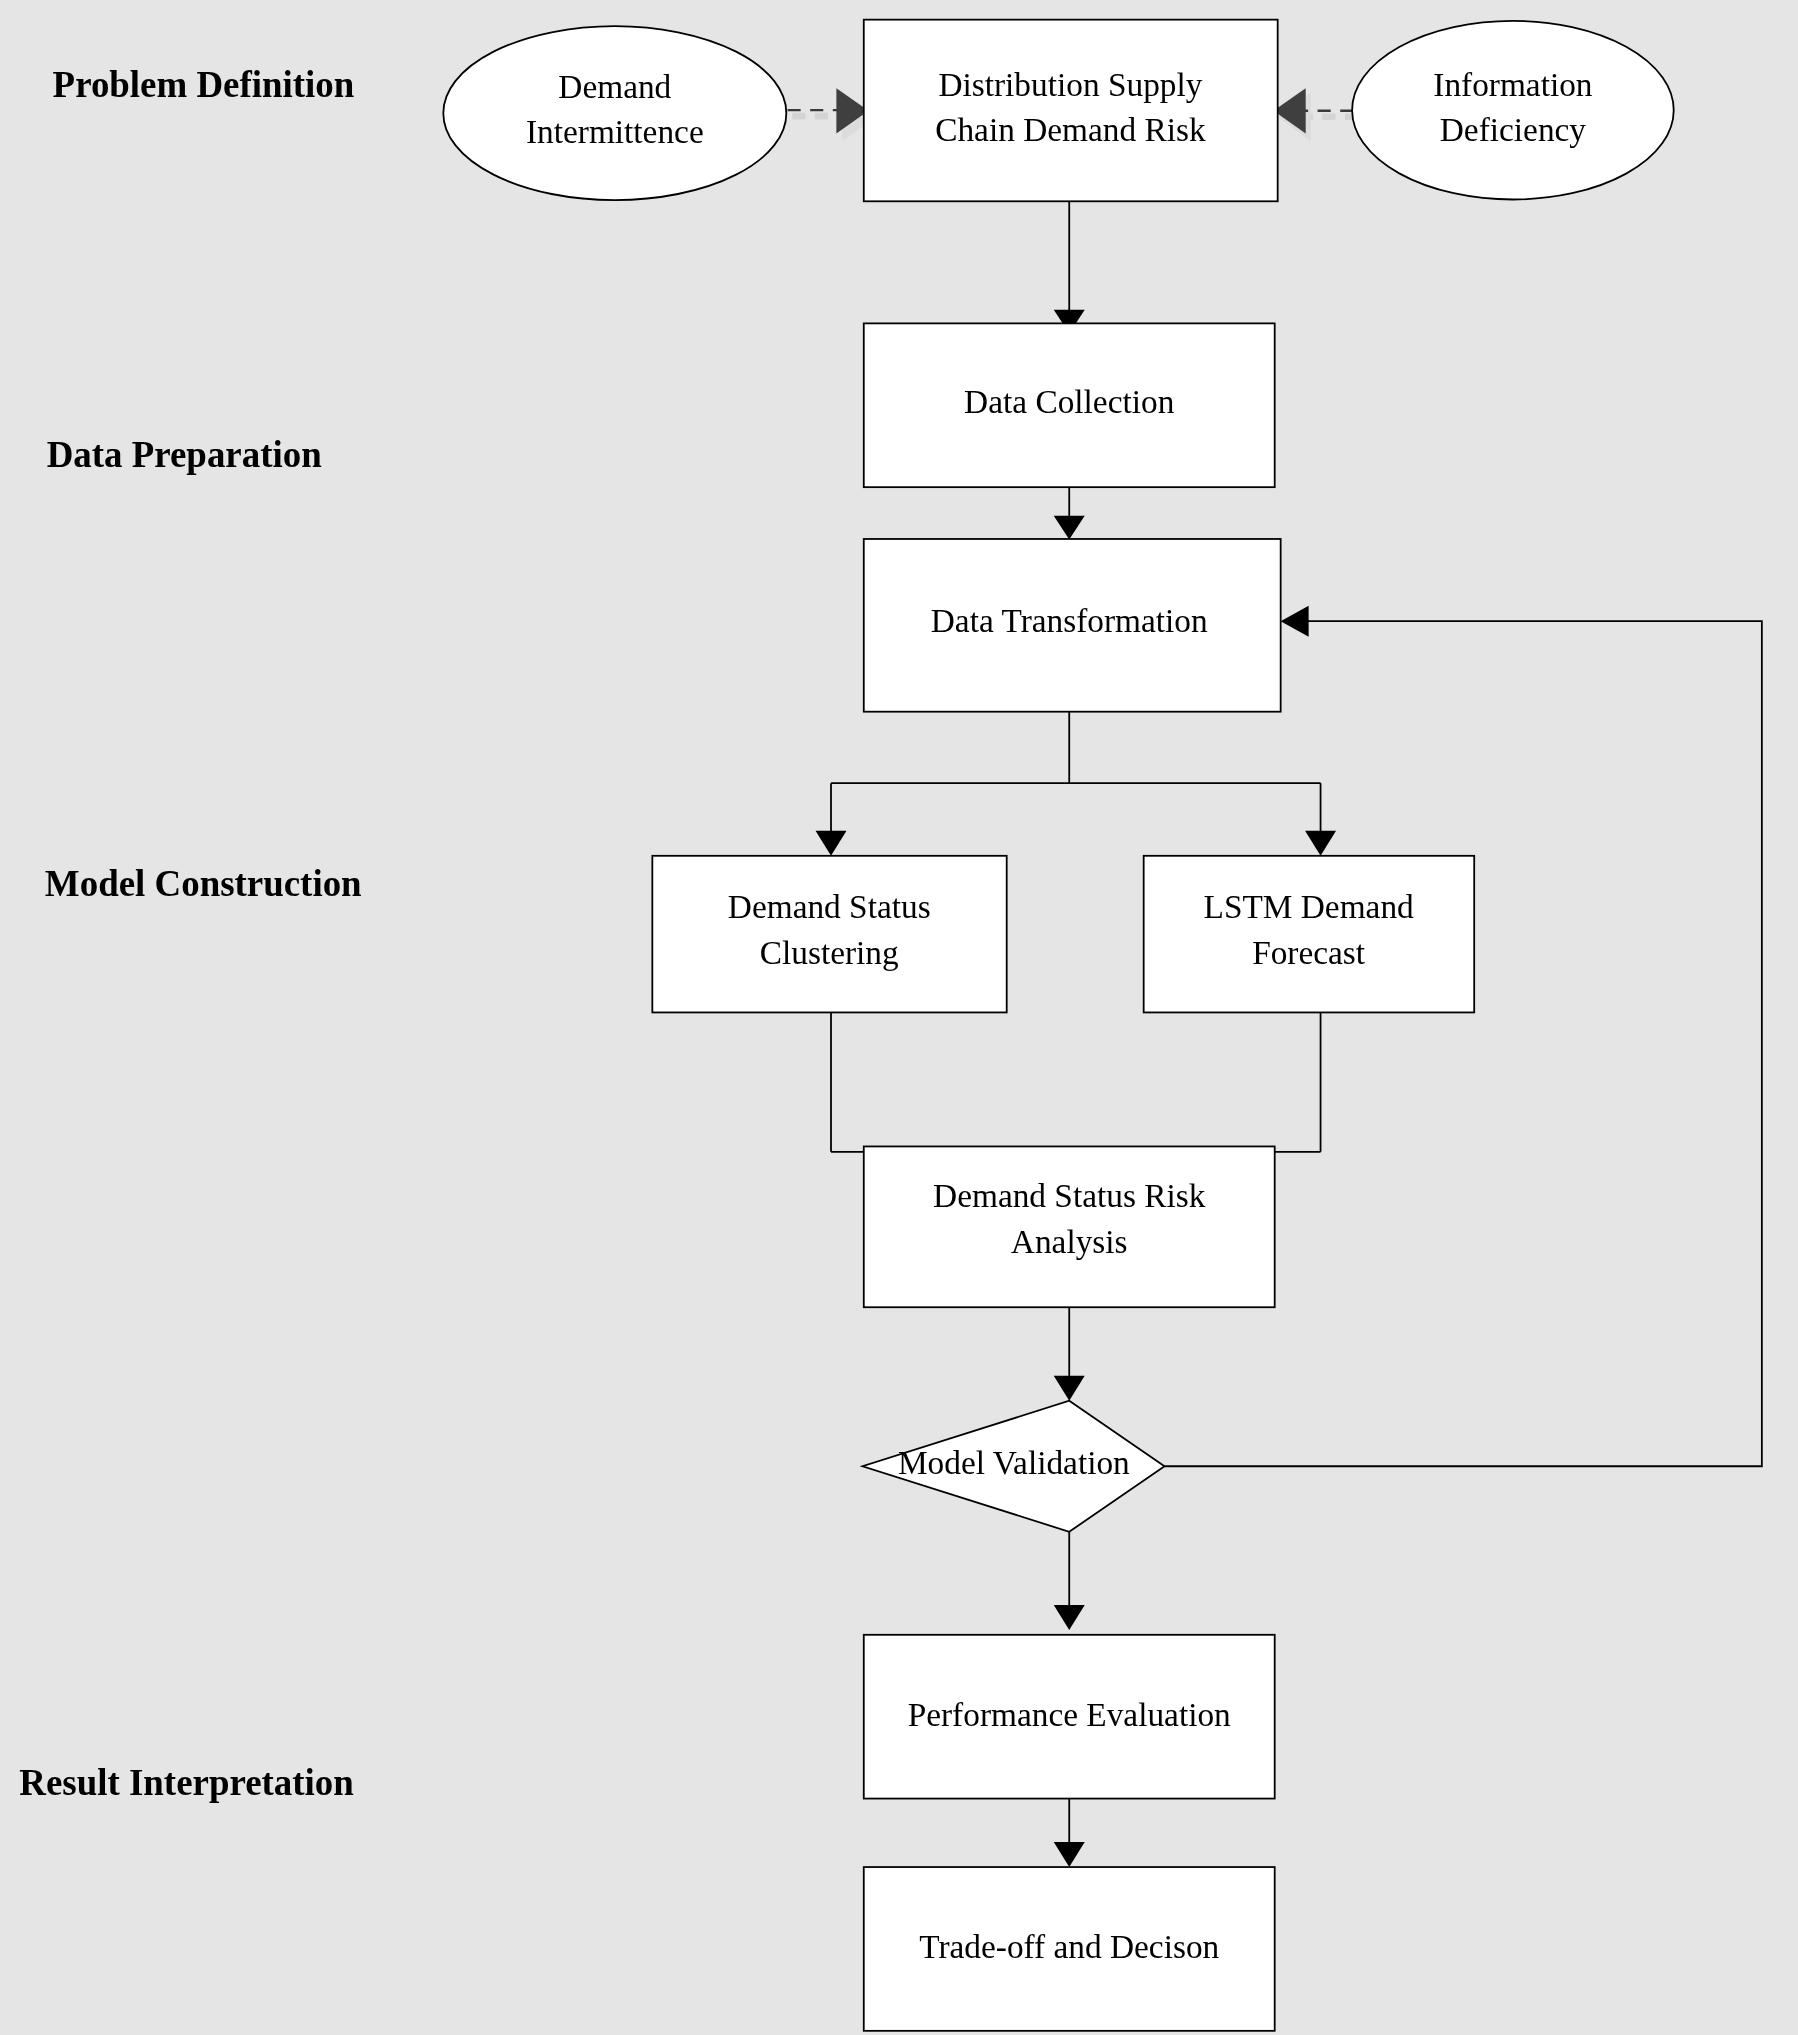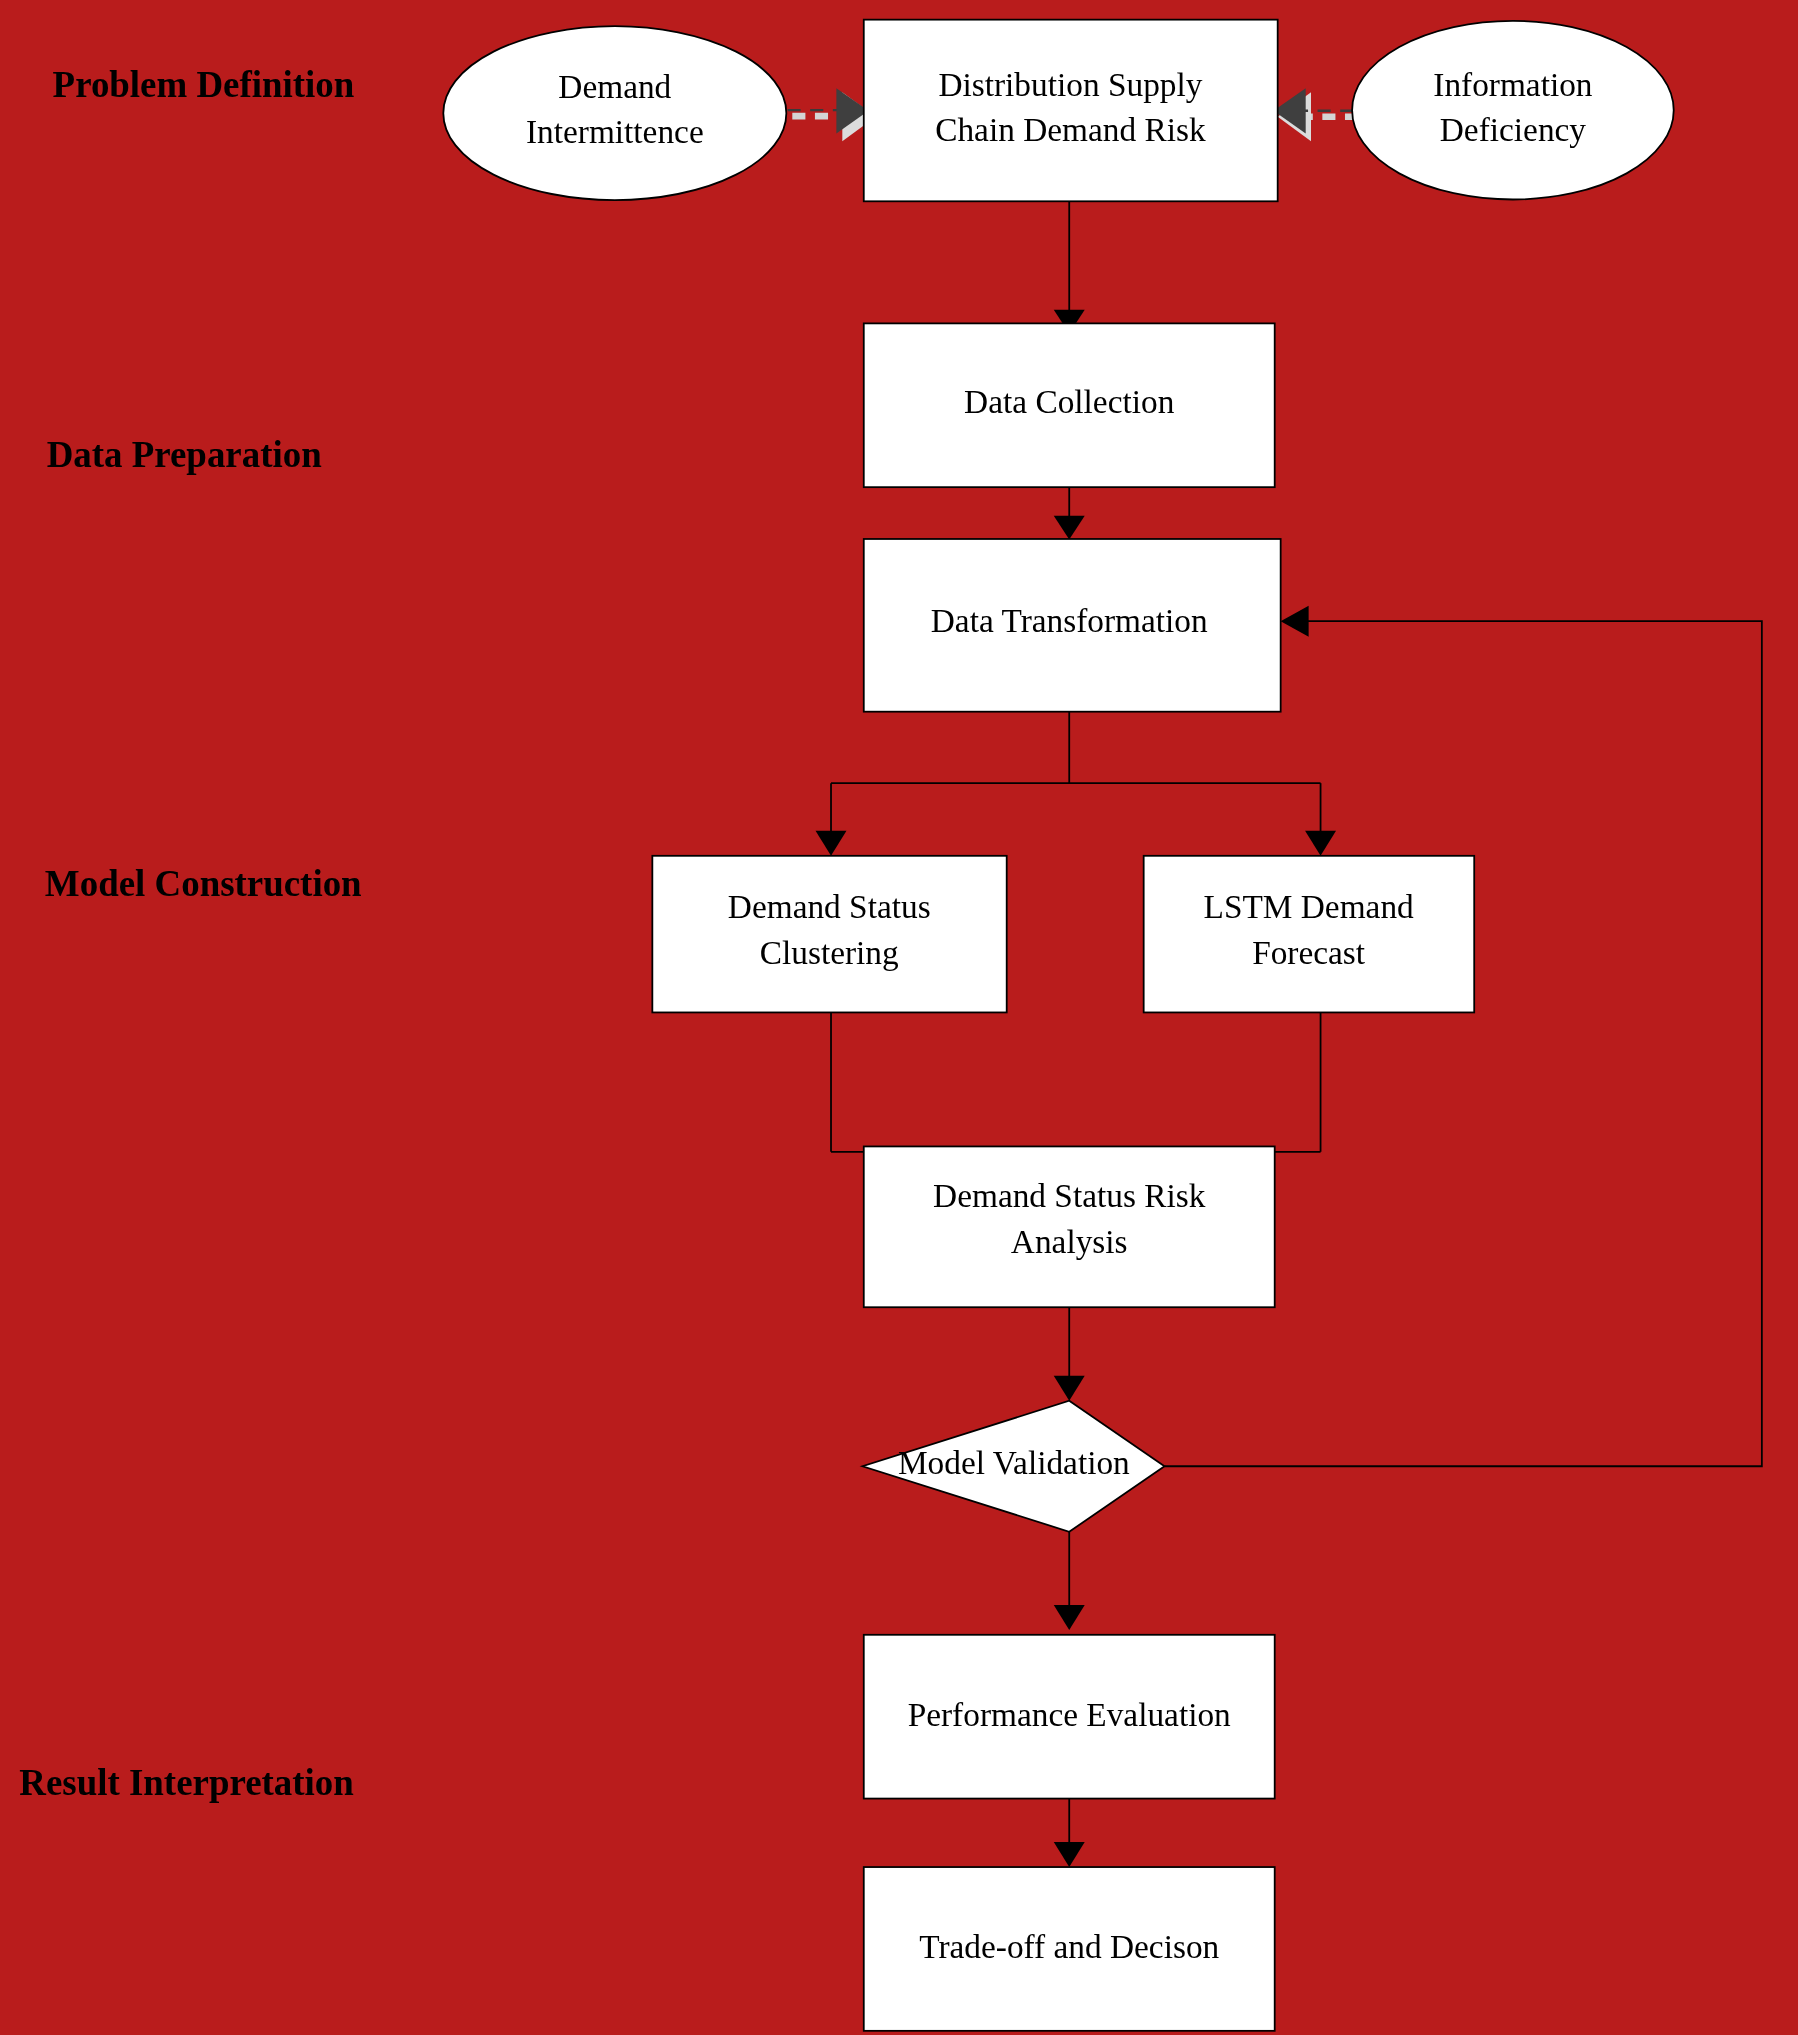--- a/index.html
+++ b/index.html
@@ -8,21 +8,21 @@
     padding: 0;
     background: #ffffff;
   }
   body {
     font-family: "Liberation Serif", "DejaVu Serif", serif;
   }
   #canvas {
     position: relative;
     width: 1799px;
     height: 2035px;
-    background: #b91c1c;
+    background: #e5e5e5;
     overflow: hidden;
   }
   svg.flow {
     position: absolute;
     top: 0;
     left: 0;
     width: 1799px;
     height: 2035px;
     display: block;
   }

